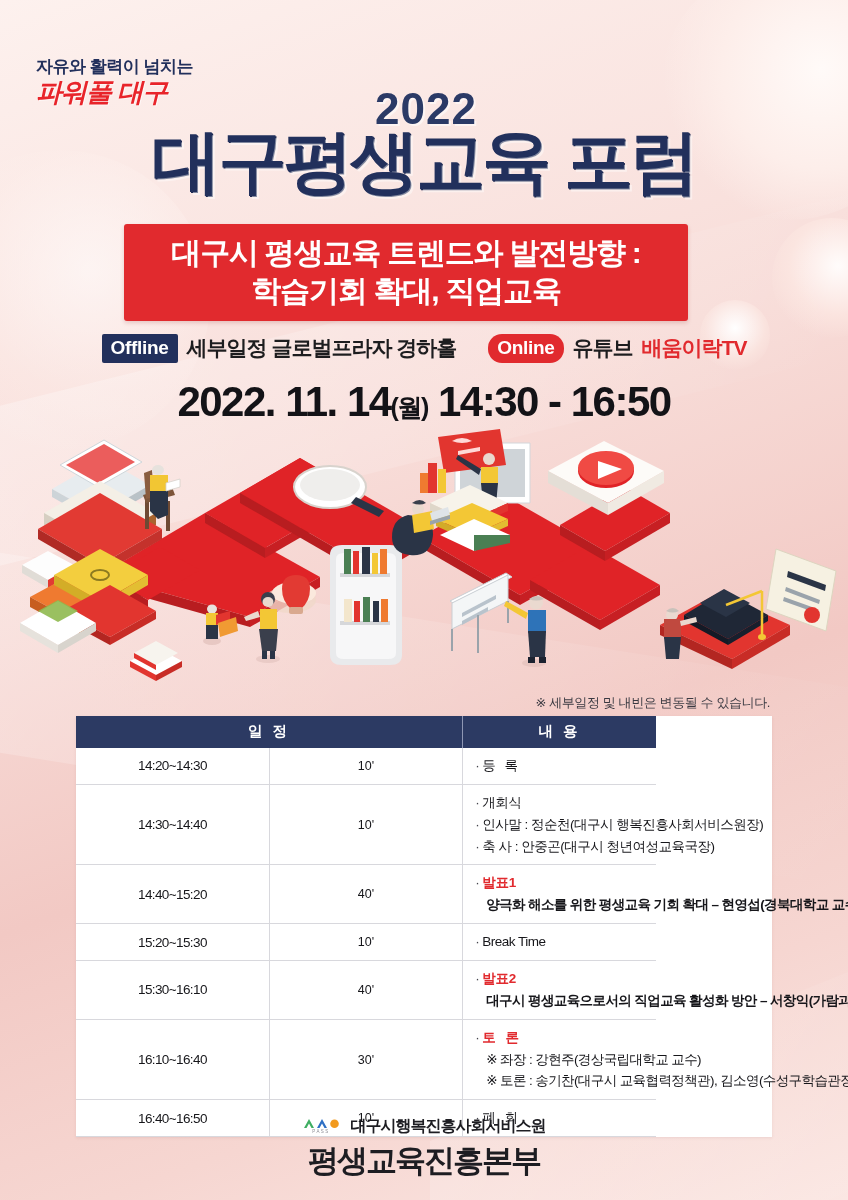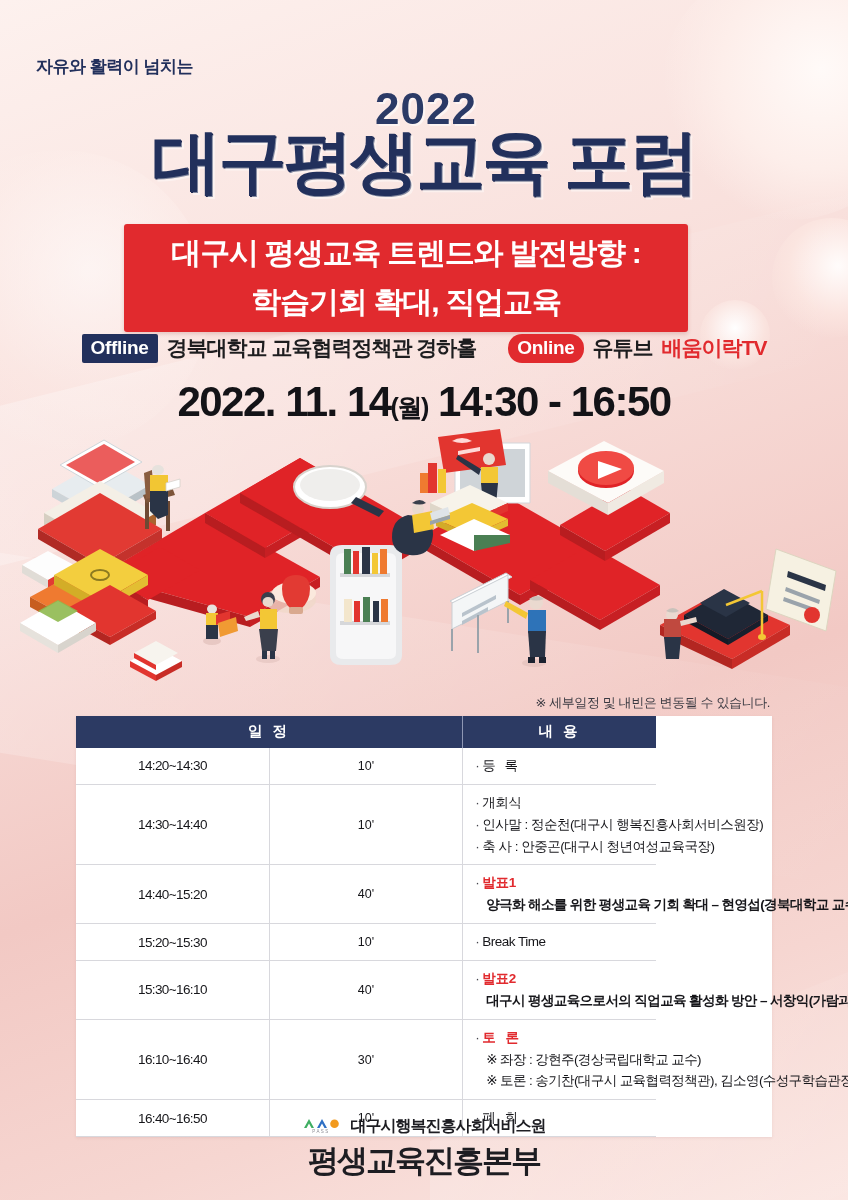--- a/index.html
+++ b/index.html
@@ -61,21 +61,21 @@
     background:#e12a2e;
     border-radius:3px;
     padding:10px 0 12px;
     text-align:center;
     box-shadow:0 2px 4px rgba(140,30,30,.18);
   }
   .subtitle-banner .s1{
     color:#ffffff;font-size:30px;font-weight:bold;letter-spacing:-1.2px;line-height:1.25;
   }
   .subtitle-banner .s2{
-    color:#ffffff;font-size:30px;font-weight:bold;letter-spacing:-1.2px;line-height:1.25;margin-top:11px;
+    color:#ffffff;font-size:30px;font-weight:bold;letter-spacing:-1.2px;line-height:1.25;
   }
 
   
   .venue{
     position:absolute;left:0;right:0;top:334px;
     display:flex;align-items:center;justify-content:center;gap:9px;
     white-space:nowrap;
   }
   .tag{
     display:inline-block;padding:2px 9px 3px;font-size:19px;font-weight:bold;
@@ -158,33 +158,34 @@
   <div class="bg-circle c1"></div>
   <div class="bg-circle c2"></div>
   <div class="bg-circle c3"></div>
   <div class="bg-circle c4"></div>
   <div class="band b1"></div>
   <div class="band b2"></div>
   <div class="band b3"></div>
 
   <div class="brand">
     <div class="line1">자유와 활력이 넘치는</div>
+    <div class="line2">파워풀 대구</div>
   </div>
 
   <div class="year">2022</div>
   <div class="title">대구평생교육 포럼</div>
 
   <div class="subtitle-banner">
     <div class="s1">대구시 평생교육 트렌드와 발전방향 :</div>
     <div class="s2">학습기회 확대, 직업교육</div>
   </div>
 
   <div class="venue">
     <span class="tag tag-offline">Offline</span>
-    <span class="venue-text">경북대학교 교육협력정책관 경하홀</span>
+    <span class="venue-text">세부일정 글로벌프라자 경하홀</span>
     <span class="gap"></span>
     <span class="tag tag-online">Online</span>
     <span class="venue-text">유튜브</span>
     <span class="venue-text red">배움이락TV</span>
   </div>
 
   <div class="datetime">
     <span>2022. 11. 14</span><span class="dow">(월)</span>
     <span>14:30 - 16:50</span>
   </div>

